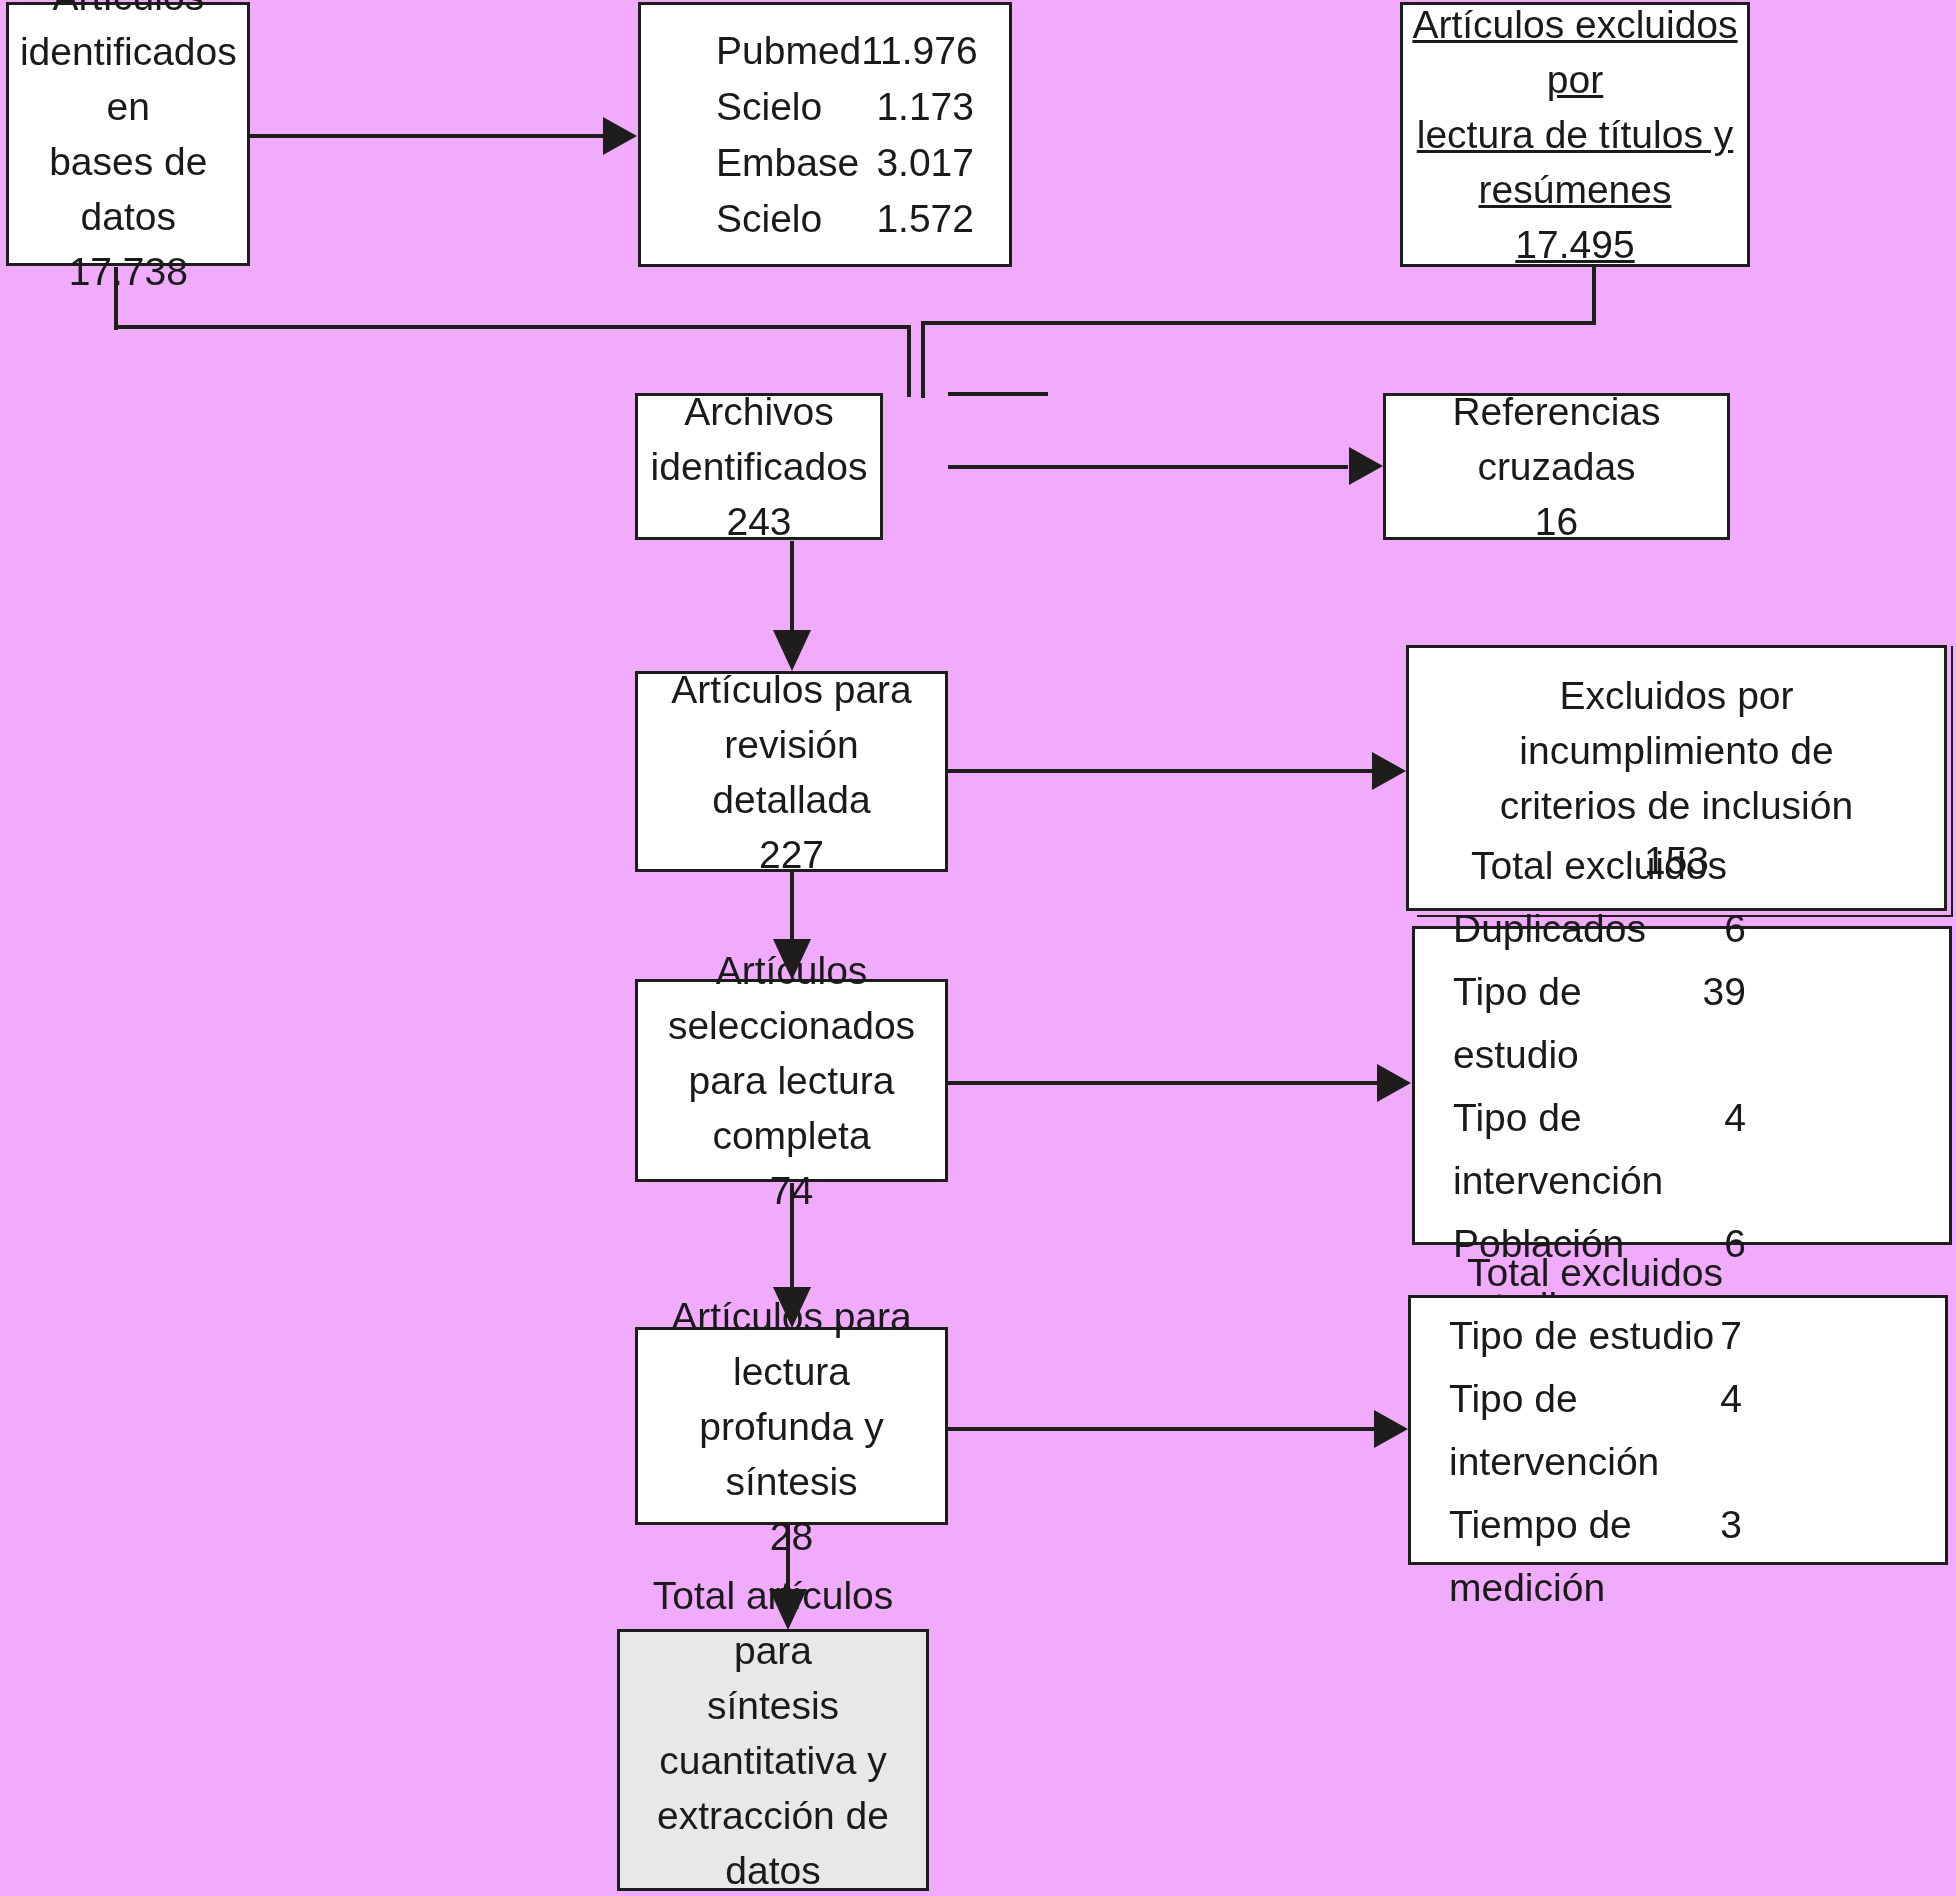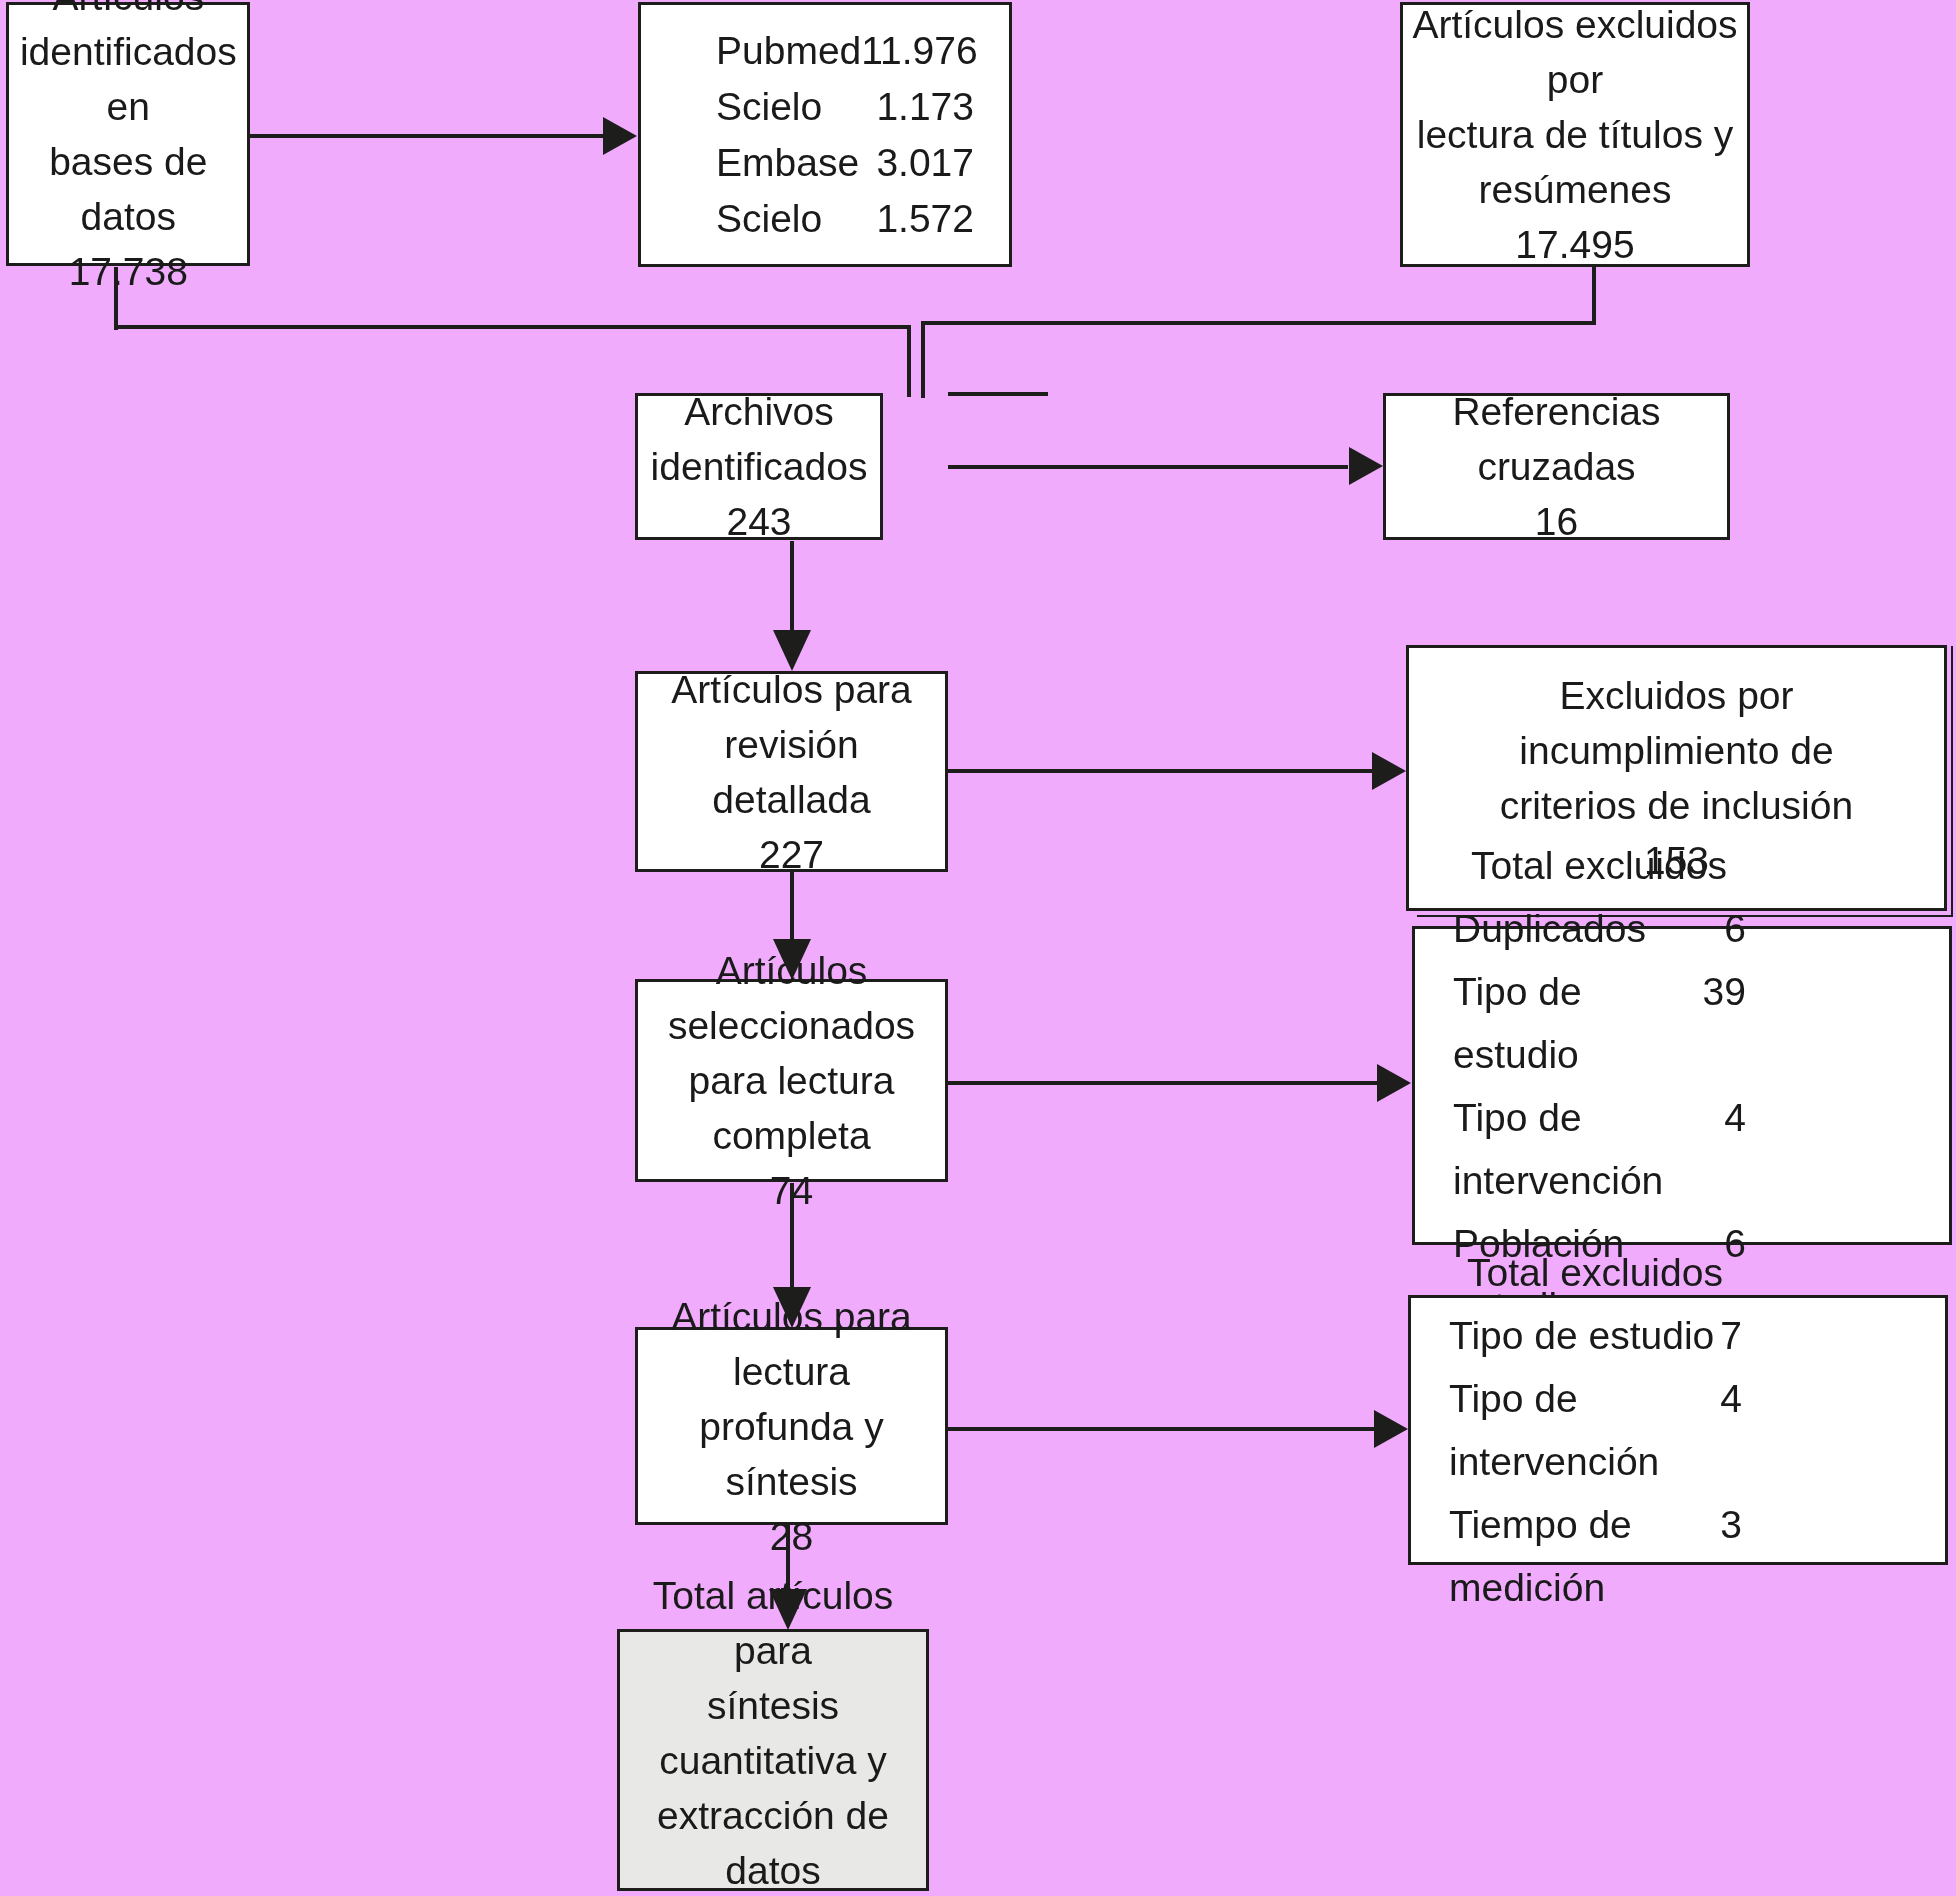--- a/index.html
+++ b/index.html
@@ -22,21 +22,21 @@
     align-items: center;
     justify-content: center;
     text-align: center;
     font-size: 39px;
     line-height: 55px;
     white-space: pre-line;
   }
   
   .b1  { left: 6.3px;    top: 2.3px;    width: 244px; height: 264px; }
   .b2  { left: 638px;  top: 2.3px;    width: 374px; height: 265px; line-height: 56px; }
-  .b3  { left: 1400px; top: 2.3px;    width: 350px; height: 265px; }
+  .b3  { left: 1400px; top: 2.3px;    width: 350px; height: 265px; text-decoration: underline; }
   .b4  { left: 635px;  top: 393px;  width: 248px; height: 147px; }
   .b5  { left: 1383px; top: 393px;  width: 347px; height: 147px; }
   .b6  { left: 635px;  top: 671px;  width: 313px; height: 201px; }
   .b7  { left: 1406px; top: 645px;  width: 541px; height: 266px; }
   .b8  { left: 635px;  top: 979px; width: 313px; height: 203px; }
   .b9  { left: 1412px; top: 926px; width: 540px; height: 319px; line-height: 63px; }
   .b10 { left: 635px;  top: 1327px; width: 313px; height: 198px; }
   .b11 { left: 1408px; top: 1295px; width: 540px; height: 270px; line-height: 63px; }
   .b12 { left: 617px;  top: 1629px; width: 312px; height: 262px; background: #e8e8e7; }
   

